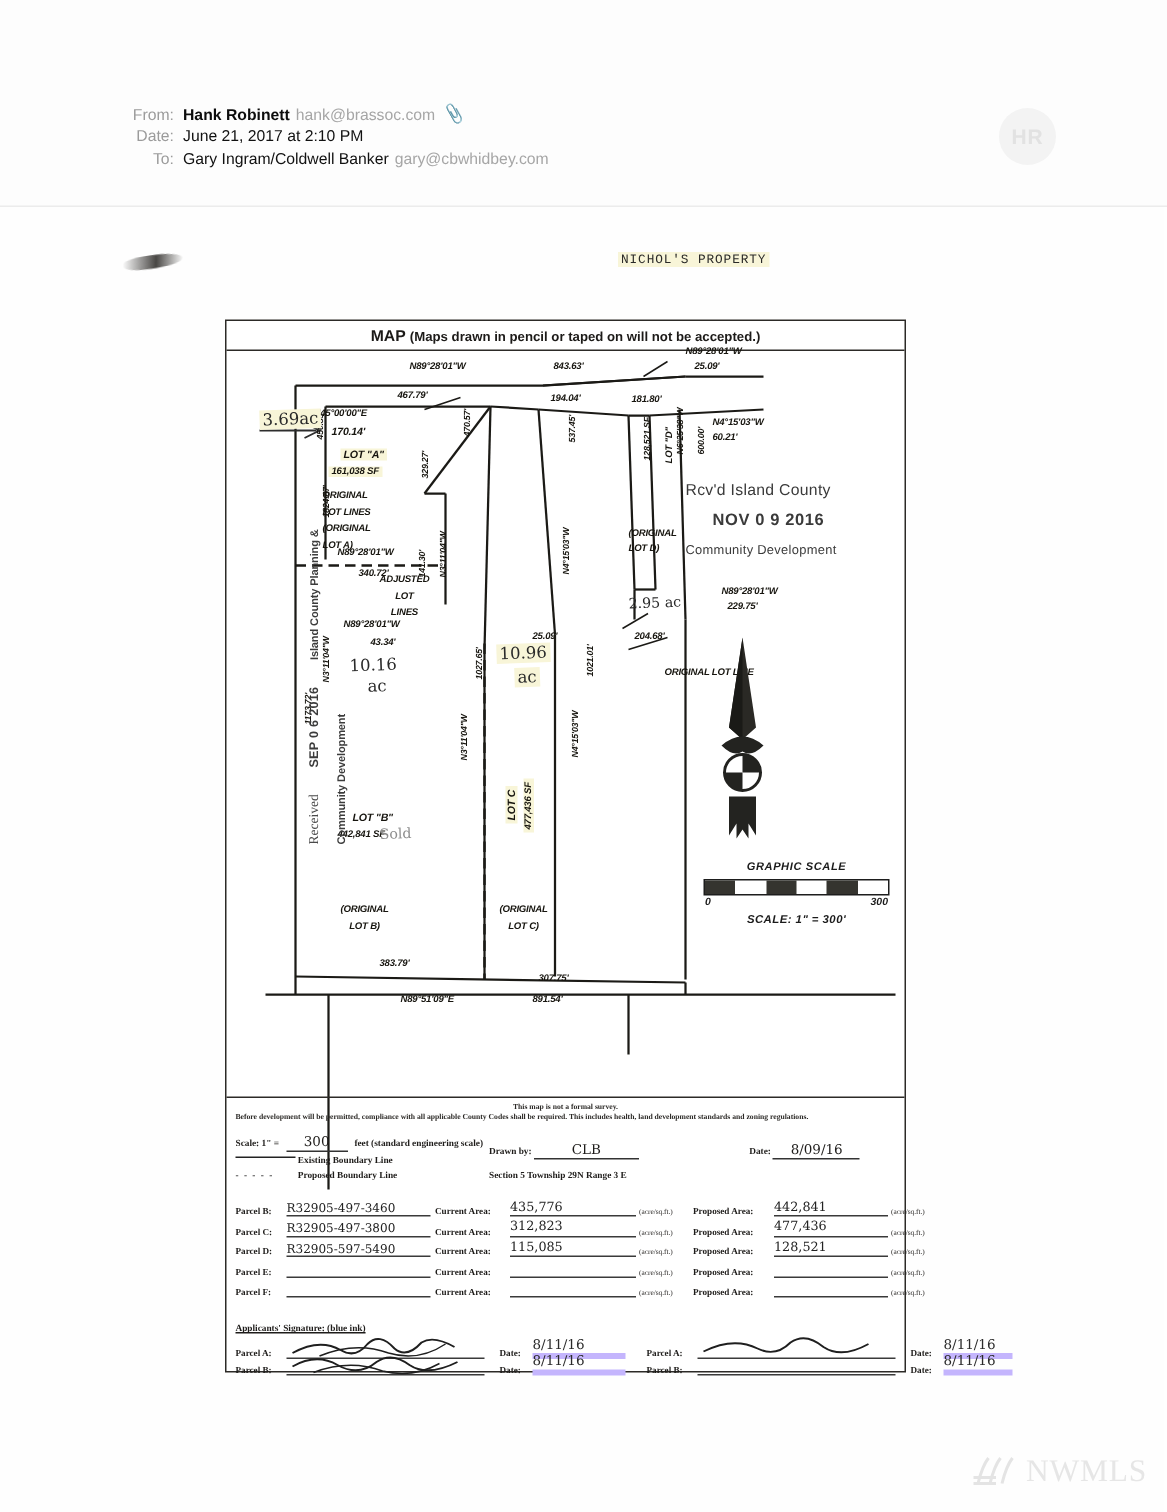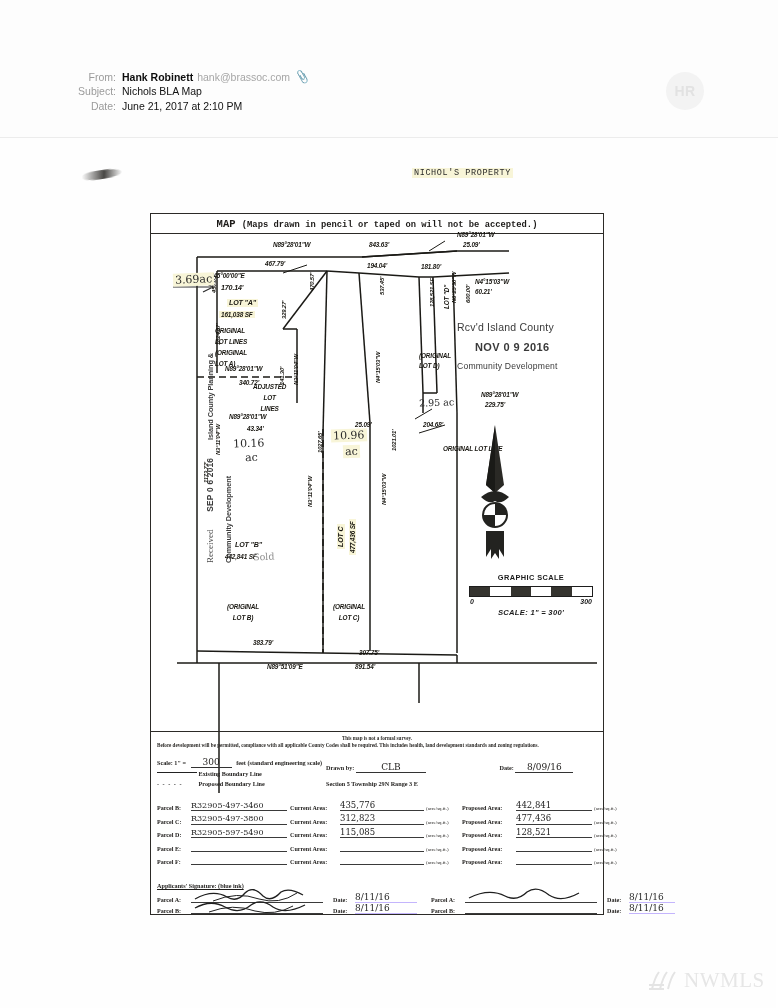--- a/index.html
+++ b/index.html
@@ -92,21 +92,21 @@
     width: 452px; height: 700px;
     border: 1.4px solid #2c2a27;
     background: #fff;
   }
   #map-title-bar {
     position: absolute; left: 0; top: 0; right: 0; height: 19px;
     border-bottom: 1.4px solid #2c2a27;
     display: flex; align-items: center; justify-content: center;
   }
   #map-title {
-    font-family: Liberation Mono, monospace;
+    font-family: Liberation Sans, sans-serif;
     font-size: 10.5px; color: #1c1a18; font-weight: 700;
   }
   #map-title .sub { font-size: 8.8px; font-weight: 700; }
 
   
   #draw { position: absolute; left: 6px; top: 19px; width: 452px; height: 579px; }
   .bt {
     position: absolute;
     font-family: "Liberation Sans", sans-serif;
     font-weight: 700;
@@ -149,21 +149,21 @@
     white-space: nowrap;
   }
   #stamp-left .l1 { font-size: 9px; color: #4a4a4a; font-family:"Liberation Serif",serif; }
   #stamp-left .l2 { font-size: 8.4px; font-weight: 700; color: #3c3c3c; letter-spacing: .2px; }
   #stamp-left .l3 { font-size: 7.4px; font-weight: 700; color: #3c3c3c; letter-spacing: -.1px; }
 
   
   #compass { position: absolute; left: 316px; top: 190px; width: 44px; height: 140px; }
   #scalebox { position: absolute; left: 312px; top: 340px; width: 124px; }
   #scale-cap {
-    font-size: 7.4px; font-weight: 700; 
+    font-size: 7.4px; font-weight: 700; font-style: italic;
     letter-spacing: .4px; color: #1b1b1b; text-align: center;
   }
   #scale-bar { margin-top: 4px; height: 9px; border: 1px solid #1d1d1d; display: flex; }
   #scale-bar i { flex: 1; display: block; }
   #scale-bar i:nth-child(odd) { background: #35342f; }
   #scale-nums {
     display: flex; justify-content: space-between;
     font-size: 7px; font-weight: 700; font-style: italic; color: #1b1b1b;
     margin-top: 1px; padding: 0 1px;
   }
@@ -229,21 +229,21 @@
     position: absolute; left: 6px; top: 150px;
     font-size: 6.2px; font-weight: 700; text-decoration: underline;
   }
   .sig-row { position: absolute; display: flex; align-items: flex-end; font-size: 6.1px; }
   #sig-a { left: 6px; top: 160px; }
   #sig-b { left: 6px; top: 171px; }
   .sig-lbl { width: 34px; font-weight: 700; }
   .sig-line { width: 132px; border-bottom: 1px solid #3a3a3a; height: 10px; position: relative; }
   .sig-dl { width: 22px; font-weight: 700; padding-left: 10px; }
   .sig-dv {
-    width: 62px; border-bottom: 1px solid #c4b5fd;
+    width: 62px; border-bottom: 4px solid #c4b5fd;
     font-family: "DejaVu Serif", serif; font-size: 9px; color: #2a2a2a;
   }
   .scribble { position: absolute; left: 2px; bottom: -1px; width: 126px; height: 16px; }
 
   
   #wm {
     position: absolute; left: 648px; top: 968px;
     display: flex; align-items: center; gap: 2px;
     color: #e4e4e4;
   }
@@ -259,26 +259,27 @@
 
   <div id="email-header">
     <div class="hdr-rows">
       <div class="hdr-row">
         <span class="hdr-label">From:</span>
         <span class="hdr-strong">Hank Robinett</span>
         <span class="hdr-dim">hank@brassoc.com</span>
         <span class="clip-icon">📎</span>
       </div>
       <div class="hdr-row">
-        <span class="hdr-label">Subject:</span>
-        <span class="hdr-plain">Nichols BLA Map</span>
+        <span class="hdr-label">Date:</span>
+        <span class="hdr-plain">June 21, 2017 at 2:10 PM</span>
       </div>
       <div class="hdr-row">
-        <span class="hdr-label">Date:</span>
-        <span class="hdr-plain">June 21, 2017 at 2:10 PM</span>
+        <span class="hdr-label">To:</span>
+        <span class="hdr-plain">Gary Ingram/Coldwell Banker</span>
+        <span class="hdr-dim">gary@cbwhidbey.com</span>
       </div>
     </div>
     <div id="avatar">HR</div>
   </div>
 
   <div id="scan-smudge"></div>
 
   <div id="doc">
 
     <div id="prop-title">

